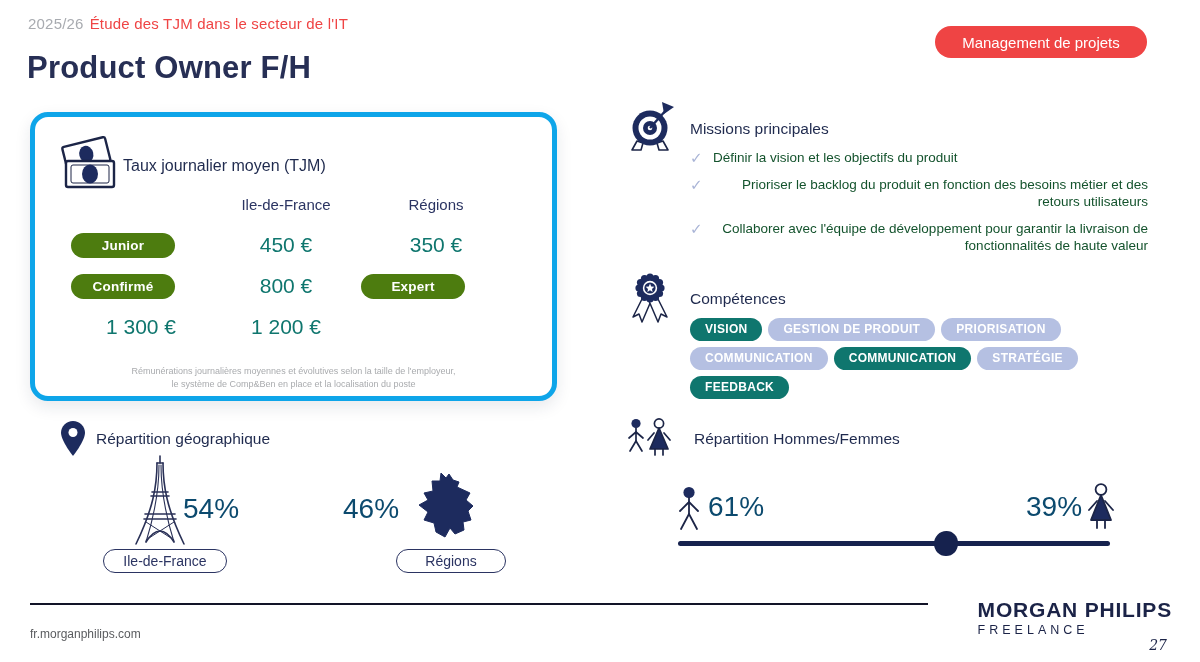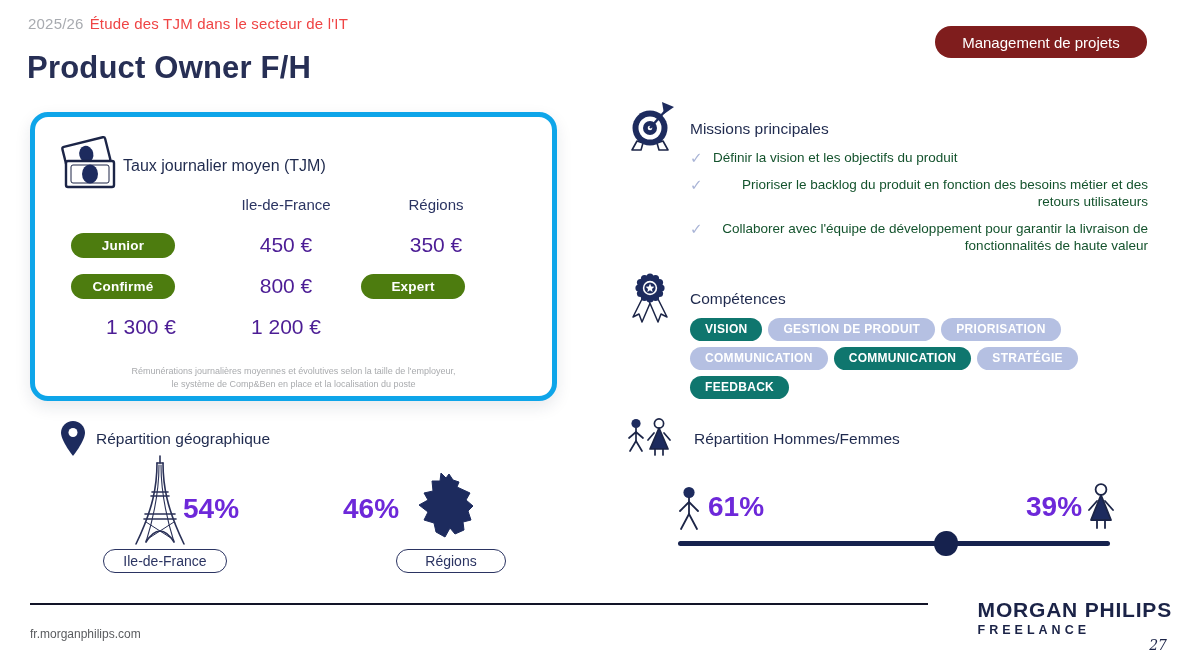--- a/index.html
+++ b/index.html
@@ -11,40 +11,40 @@
   }
   .abs { position:absolute; }
 
   
   .eyebrow { left:28px; top:15px; font-size:15px; letter-spacing:.2px; }
   .eyebrow .yr { color:#a8abb0; margin-right:6px; }
   .eyebrow .tt { color:#ef4444; }
   .page-title { left:27px; top:50px; font-size:31px; color:#272f55; letter-spacing:.2px; }
   .cat-btn {
     left:935px; top:26px; width:212px; height:32px; border:none;
-    background:#7f1d1d; color:#ffffff; border-radius:16px;
+    background:#ef4444; color:#ffffff; border-radius:16px;
     font-size:15px; font-family:inherit; display:flex; align-items:center; justify-content:center;
     cursor:pointer;
   }
 
   
   .tjm-card {
     left:30px; top:112px; width:527px; height:289px; background:#ffffff;
     border:5px solid #0ea5e9; border-radius:18px;
     box-shadow:0 6px 16px rgba(25,35,70,.10);
   }
   .tjm-icon { left:20px; top:18px; }
   .tjm-title { left:88px; top:40px; font-size:16px; color:#1f2a4e; }
   .tjm-table {
     position:absolute; left:36px; top:74px; width:455px;
     display:grid; grid-template-columns:140px 150px 150px;
     grid-auto-rows:26px; row-gap:15px; align-items:center;
   }
   .tjm-table .hdr { text-align:center; font-size:15px; color:#2b3462; font-weight:500; }
-  .tjm-table .val { text-align:center; font-size:21px; color:#4c1d95; font-weight:500; }
+  .tjm-table .val { text-align:center; font-size:21px; color:#0f766e; font-weight:500; }
   .lvl-pill {
     width:104px; height:25px; background:#4d7c0f; border-radius:13px;
     color:#ffffff; font-size:13.5px; font-weight:bold;
     display:flex; align-items:center; justify-content:center; letter-spacing:.2px;
   }
   .tjm-note {
     position:absolute; left:0; top:248px; width:100%;
     text-align:center; font-size:9px; line-height:13px; color:#a9abae;
   }
 
@@ -67,21 +67,21 @@
     height:23px; line-height:23px; padding:0 15px; border-radius:12px;
     font-size:12px; font-weight:bold; letter-spacing:.3px; color:#ffffff; white-space:nowrap;
   }
   .tag.dark { background:#0f766e; }
   .tag.light { background:#b5c0e2; }
 
   
   .geo-pin { left:60px; top:420px; }
   .geo-head { left:96px; top:430px; }
   .eiffel { left:129px; top:454px; }
-  .pct { font-size:28px; font-weight:700; color:#6d28d9; }
+  .pct { font-size:28px; font-weight:400; color:#0c4a6e; }
   .geo-idf-pct { left:183px; top:493px; }
   .geo-reg-pct { left:343px; top:493px; }
   .france { left:418px; top:472px; }
   .outline-pill {
     height:24px; border:1.5px solid #2b3462; border-radius:13px; background:#ffffff;
     color:#2b3462; font-size:14px; display:flex; align-items:center; justify-content:center;
   }
   .geo-idf-pill { left:103px; top:549px; width:124px; }
   .geo-reg-pill { left:396px; top:549px; width:110px; }
 
@@ -93,21 +93,21 @@
   .male-pct { left:708px; top:491px; }
   .female-pct { left:1026px; top:491px; }
   .slider-track { left:678px; top:541px; width:432px; height:5px; background:#16224e; border-radius:3px; }
   .slider-knob { left:934px; top:531px; width:24px; height:25px; background:#16224e; border-radius:52% 48% 50% 50%; cursor:pointer; }
 
   
   .footer-rule { left:30px; top:603px; width:898px; height:2px; background:#121428; }
   .website { left:30px; top:627px; font-size:12px; color:#5a5c5f; }
   .brand { right:28px; top:598px; text-align:left; color:#1b2347; }
   .brand .b1 { font-size:21px; font-weight:bold; letter-spacing:.8px; }
-  .brand .b2 { font-size:12.5px; font-weight:bold; letter-spacing:4px; margin-top:1px; }
+  .brand .b2 { font-size:12.5px; font-weight:normal; letter-spacing:4px; margin-top:1px; }
   .pageno { right:33px; top:637px; font-family:"DejaVu Serif",serif; font-style:italic; font-size:14px; color:#1b2347; }
 </style>
 </head>
 <body>
 
 <div class="abs eyebrow">
   <span class="yr">2025/26</span><span class="tt">Étude des TJM dans le secteur de l'IT</span>
 </div>
 <button class="abs cat-btn">Management de projets</button>
 <h1 class="abs page-title">Product Owner F/H</h1>

